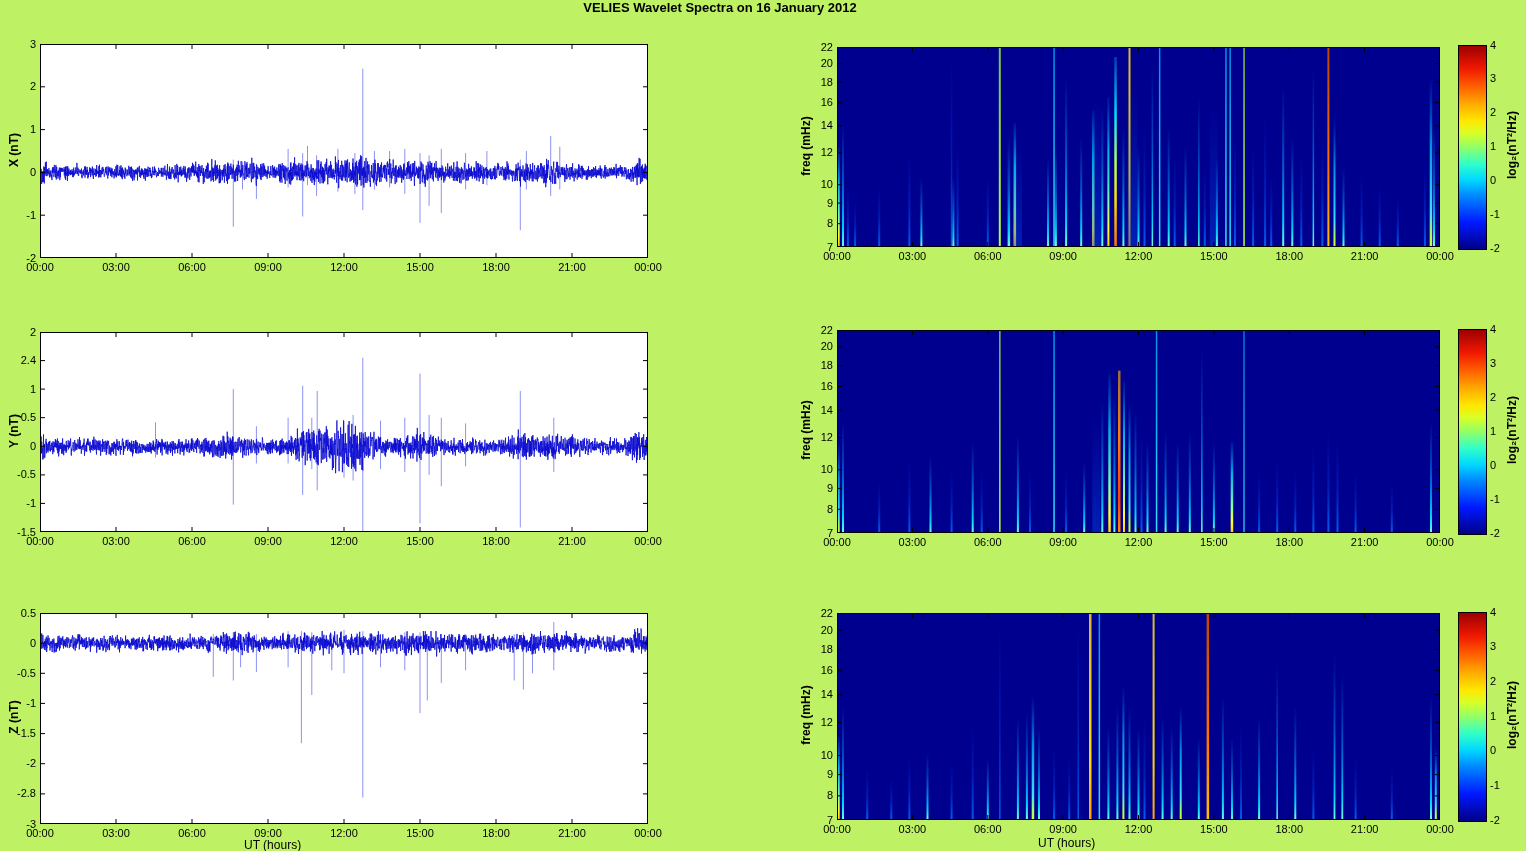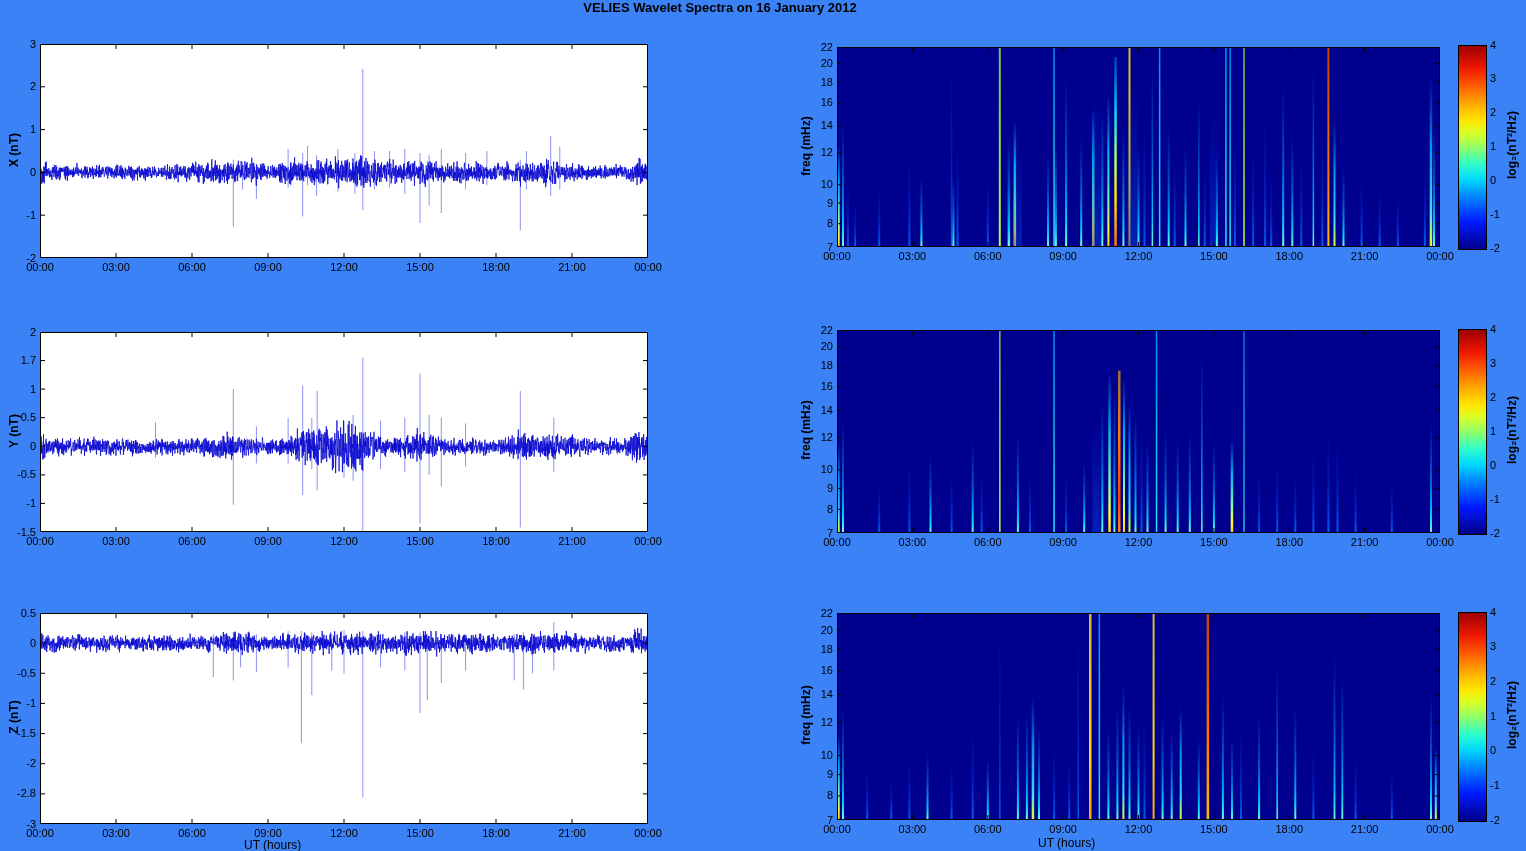--- a/index.html
+++ b/index.html
@@ -1,16 +1,16 @@
 <!DOCTYPE html>
 <html><head>
 <meta charset="utf-8">
 <style>
   html,body{margin:0;padding:0;background:#fff;}
-  #fig{position:relative;width:1526px;height:851px;background:#3b82f6;
+  #fig{position:relative;width:1526px;height:851px;background:#bef264;
        font-family:"Liberation Sans",sans-serif;color:#000;overflow:hidden;}
   .ttl{position:absolute;font-weight:bold;font-size:13px;text-align:center;}
   .ptitle{position:absolute;font-weight:bold;font-size:12.5px;text-align:center;}
   .vlabel{position:absolute;font-weight:bold;font-size:12px;text-align:center;
           transform:rotate(-90deg);transform-origin:center;white-space:nowrap;}
   .xlabel{position:absolute;font-weight:normal;font-size:12px;}
   .tick{position:absolute;font-size:11px;white-space:nowrap;}
   .panel{position:absolute;}
   .cbar{position:absolute;border:1px solid #000;
         background:linear-gradient(to top,#000088 0%,#0018ff 13%,#0090ff 27%,
@@ -594,21 +594,21 @@
     <div class="tick" style="left: 20px; top: 535px; width: 40px; text-align: center;">00:00</div>
     <div class="tick" style="left: 96px; top: 535px; width: 40px; text-align: center;">03:00</div>
     <div class="tick" style="left: 172px; top: 535px; width: 40px; text-align: center;">06:00</div>
     <div class="tick" style="left: 248px; top: 535px; width: 40px; text-align: center;">09:00</div>
     <div class="tick" style="left: 324px; top: 535px; width: 40px; text-align: center;">12:00</div>
     <div class="tick" style="left: 400px; top: 535px; width: 40px; text-align: center;">15:00</div>
     <div class="tick" style="left: 476px; top: 535px; width: 40px; text-align: center;">18:00</div>
     <div class="tick" style="left: 552px; top: 535px; width: 40px; text-align: center;">21:00</div>
     <div class="tick" style="left: 628px; top: 535px; width: 40px; text-align: center;">00:00</div>
     <div class="tick" style="left: 0px; top: 325.5px; width: 36px; text-align: right;">2</div>
-    <div class="tick" style="left: 0px; top: 354.071px; width: 36px; text-align: right;">1.7</div>
+    <div class="tick" style="left: 0px; top: 354.071px; width: 36px; text-align: right;">2.4</div>
     <div class="tick" style="left: 0px; top: 382.643px; width: 36px; text-align: right;">1</div>
     <div class="tick" style="left: 0px; top: 411.214px; width: 36px; text-align: right;">0.5</div>
     <div class="tick" style="left: 0px; top: 439.786px; width: 36px; text-align: right;">0</div>
     <div class="tick" style="left: 0px; top: 468.357px; width: 36px; text-align: right;">-0.5</div>
     <div class="tick" style="left: 0px; top: 496.929px; width: 36px; text-align: right;">-1</div>
     <div class="tick" style="left: 0px; top: 525.5px; width: 36px; text-align: right;">-1.5</div>
     <div class="tick" style="left: 20px; top: 827px; width: 40px; text-align: center;">00:00</div>
     <div class="tick" style="left: 96px; top: 827px; width: 40px; text-align: center;">03:00</div>
     <div class="tick" style="left: 172px; top: 827px; width: 40px; text-align: center;">06:00</div>
     <div class="tick" style="left: 248px; top: 827px; width: 40px; text-align: center;">09:00</div>

